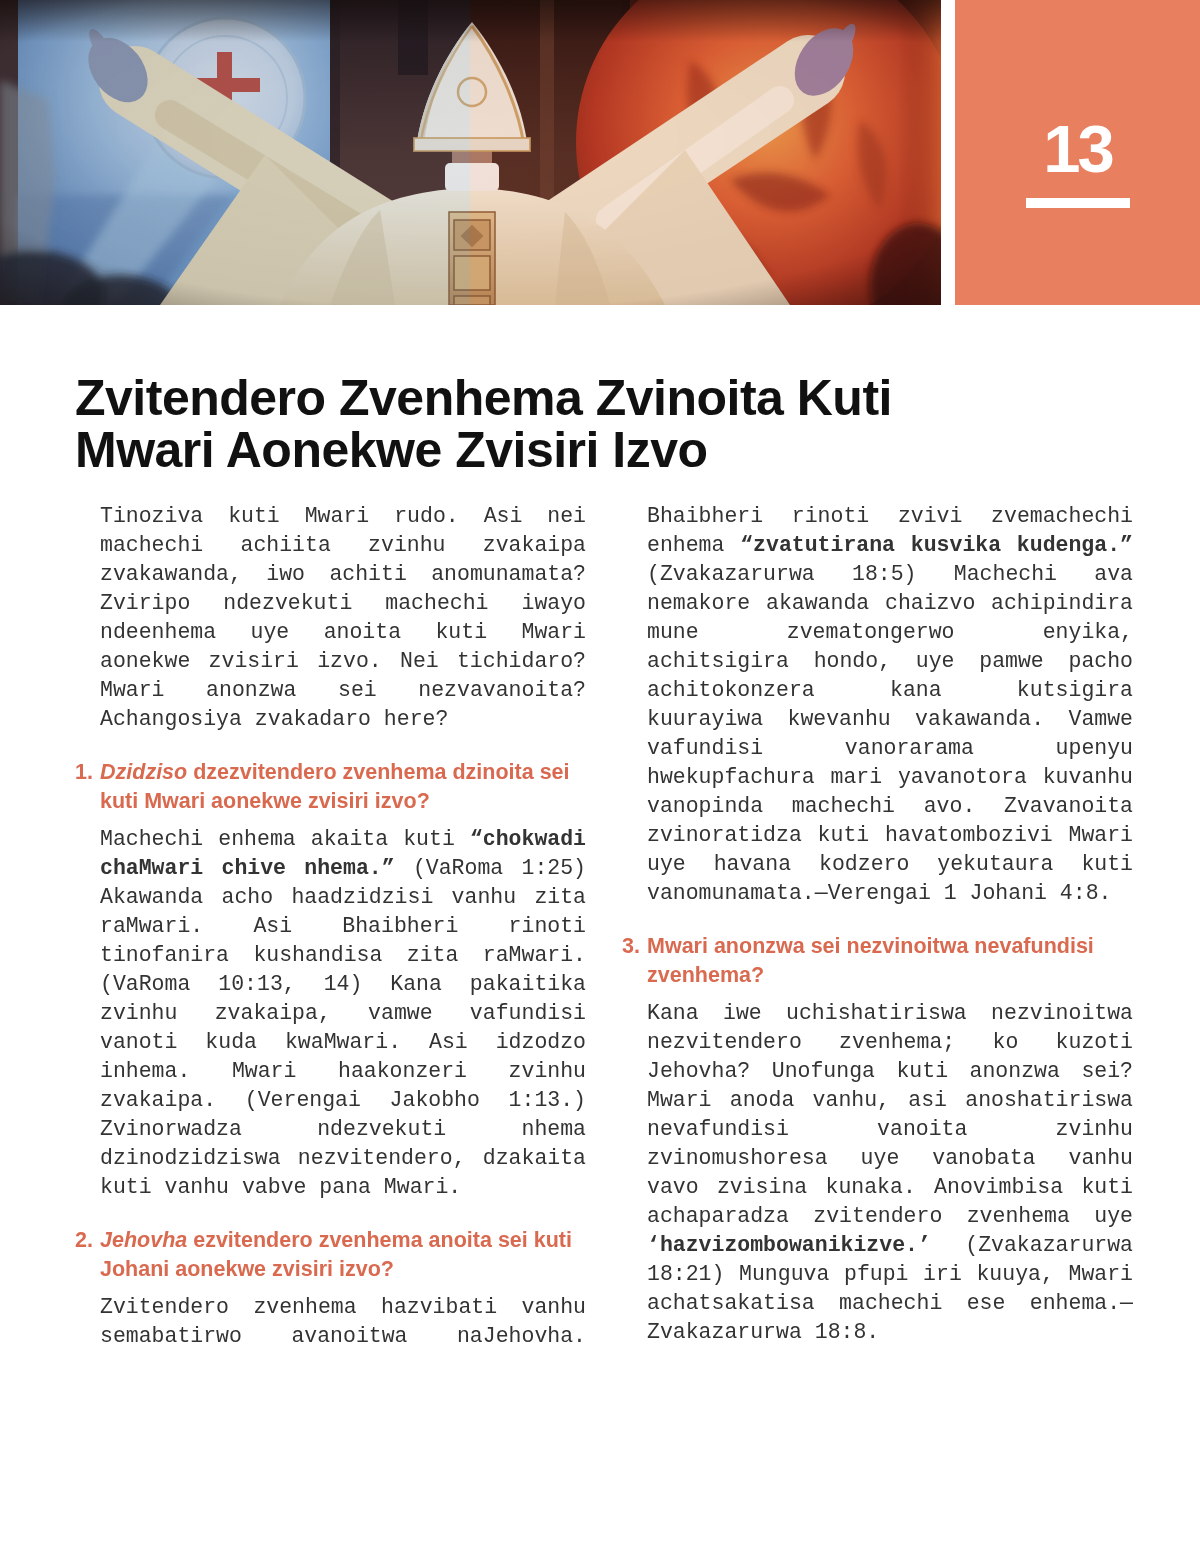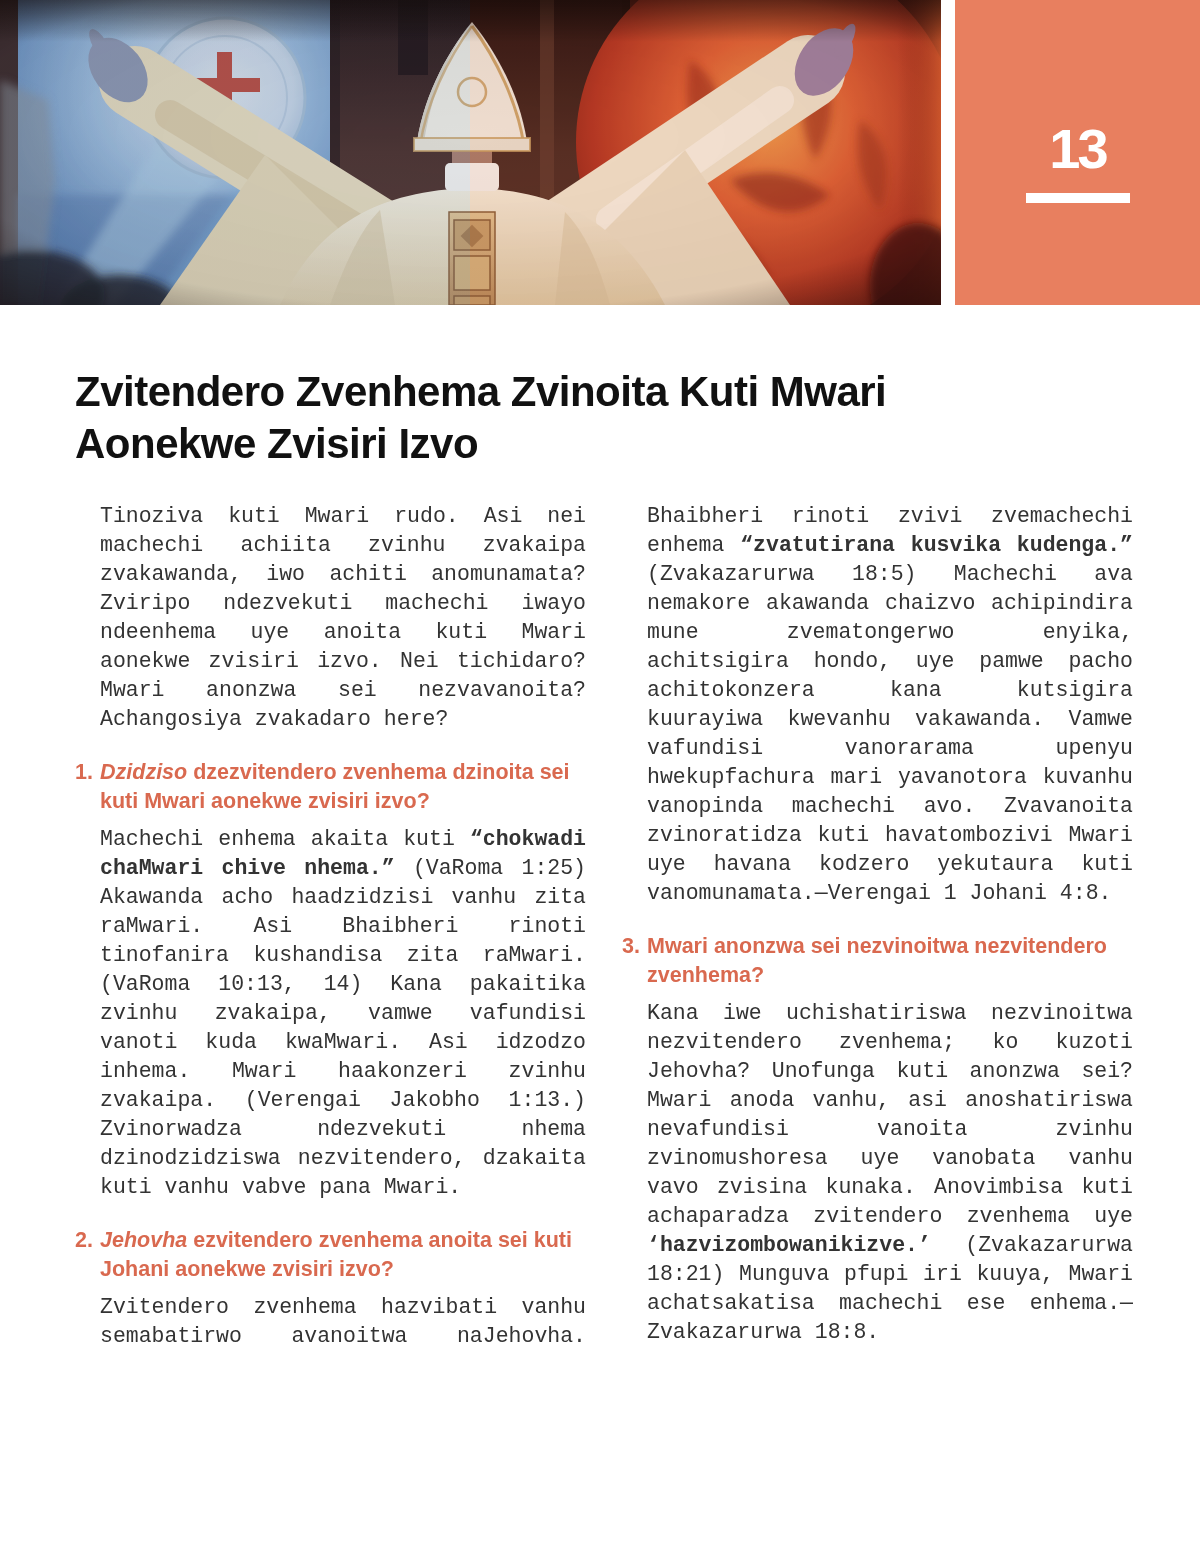--- a/index.html
+++ b/index.html
@@ -36,38 +36,38 @@
   .chapter-box {
     flex: 1 1 auto;
     display: flex;
     flex-direction: column;
     align-items: center;
     justify-content: center;
     padding-top: 18px;
   }
   .chapter-num {
     color: #ffffff;
-    font-size: 56px;
+    font-size: 67px;
     font-weight: bold;
     line-height: 1;
     letter-spacing: -3px;
   }
   .chapter-rule {
     width: 104px;
     height: 10px;
     background: #ffffff;
     margin-top: 16px;
   }
   
   .page-title {
     position: absolute;
     left: 75px;
     top: 338px;
     width: 920px;
-    font-size: 42px;
+    font-size: 50px;
     line-height: 52px;
     font-weight: bold;
     color: #111111;
     letter-spacing: -0.5px;
   }
   
   .article {
     position: absolute;
     left: 75px;
     top: 502px;
@@ -290,18 +290,18 @@
     <p><span>Machechi enhema akaita kuti </span><span class="b">“chokwadi chaMwari chive nhema.”</span><span> (VaRoma 1:25) Akawanda acho haadzidzisi vanhu zita raMwari. Asi Bhaibheri rinoti tinofanira kushandisa zita raMwari. (VaRoma 10:13, 14) Kana pakaitika zvinhu zvakaipa, vamwe vafundisi vanoti kuda kwaMwari. Asi idzodzo inhema. Mwari haakonzeri zvinhu zvakaipa. (Verengai Jakobho 1:13.) Zvinorwadza ndezvekuti nhema dzinodzidziswa nezvitendero, dzakaita kuti vanhu vabve pana Mwari.</span></p>
 
     <div class="q-heading" style="color:#d9694f;">
       <span class="q-num">2.</span>
       <span><span class="i">Jehovha</span><span> ezvitendero zvenhema anoita sei kuti Johani aonekwe zvisiri izvo?</span></span>
     </div>
     <p><span>Zvitendero zvenhema hazvibati vanhu semabatirwo avanoitwa naJehovha. Bhaibheri rinoti zvivi zvemachechi enhema </span><span class="b">“zvatutirana kusvika kudenga.”</span><span> (Zvakazarurwa 18:5) Machechi ava nemakore akawanda chaizvo achipindira mune zvematongerwo enyika, achitsigira hondo, uye pamwe pacho achitokonzera kana kutsigira kuurayiwa kwevanhu vakawanda. Vamwe vafundisi vanorarama upenyu hwekupfachura mari yavanotora kuvanhu vanopinda machechi avo. Zvavanoita zvinoratidza kuti havatombozivi Mwari uye havana kodzero yekutaura kuti vanomunamata.—Verengai 1 Johani 4:8.</span></p>
 
     <div class="q-heading" style="color:#d9694f;">
       <span class="q-num">3.</span>
-      <span><span>Mwari anonzwa sei nezvinoitwa nezvitendero zvenhema?</span></span>
+      <span><span>Mwari anonzwa sei nezvinoitwa nevafundisi zvenhema?</span></span>
     </div>
     <p><span>Kana iwe uchishatiriswa nezvinoitwa nezvitendero zvenhema; ko kuzoti Jehovha? Unofunga kuti anonzwa sei? Mwari anoda vanhu, asi anoshatiriswa nevafundisi vanoita zvinhu zvinomushoresa uye vanobata vanhu vavo zvisina kunaka. Anovimbisa kuti achaparadza zvitendero zvenhema uye </span><span class="b">‘hazvizombowanikizve.’</span><span> (Zvakazarurwa 18:21) Munguva pfupi iri kuuya, Mwari achatsakatisa machechi ese enhema.—Zvakazarurwa 18:8.</span></p>
 
   </div>
 </div>
 
 </body></html>

